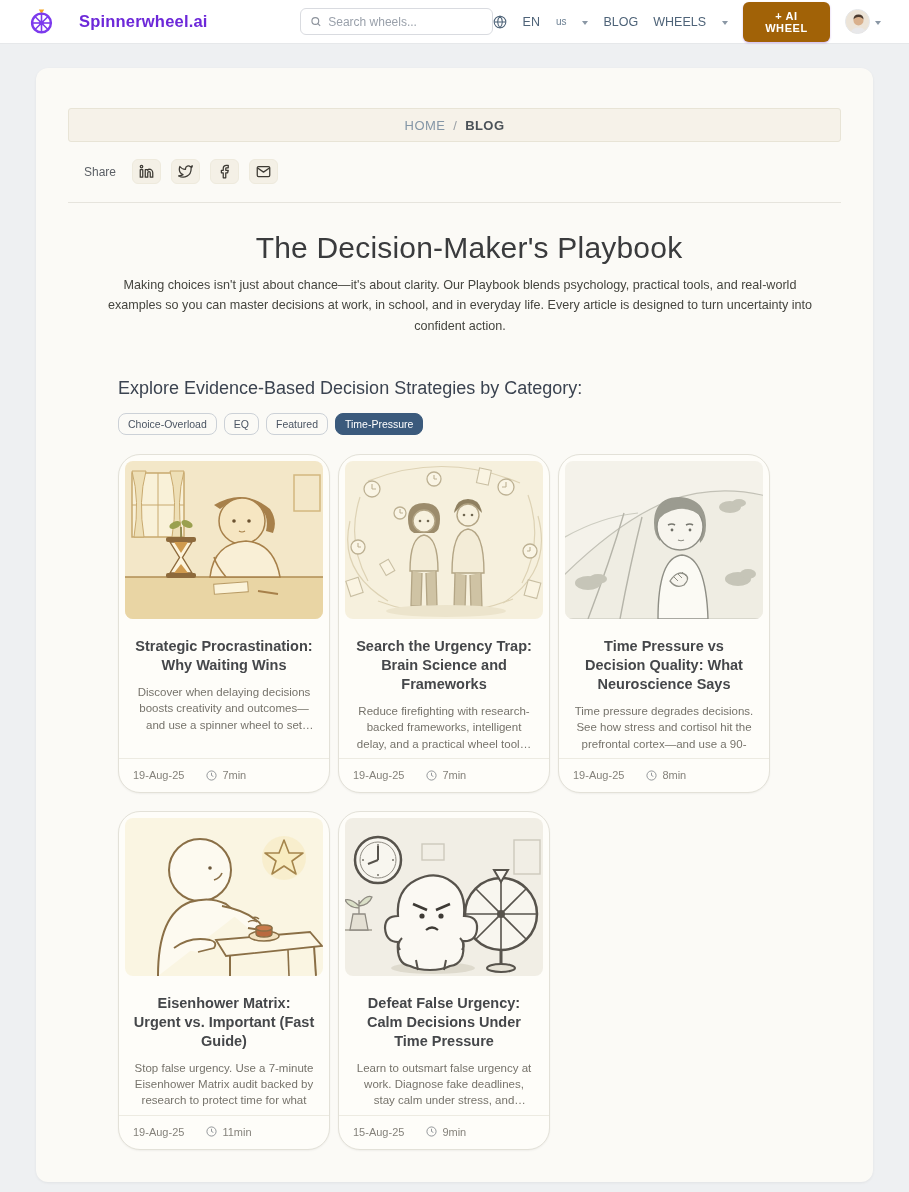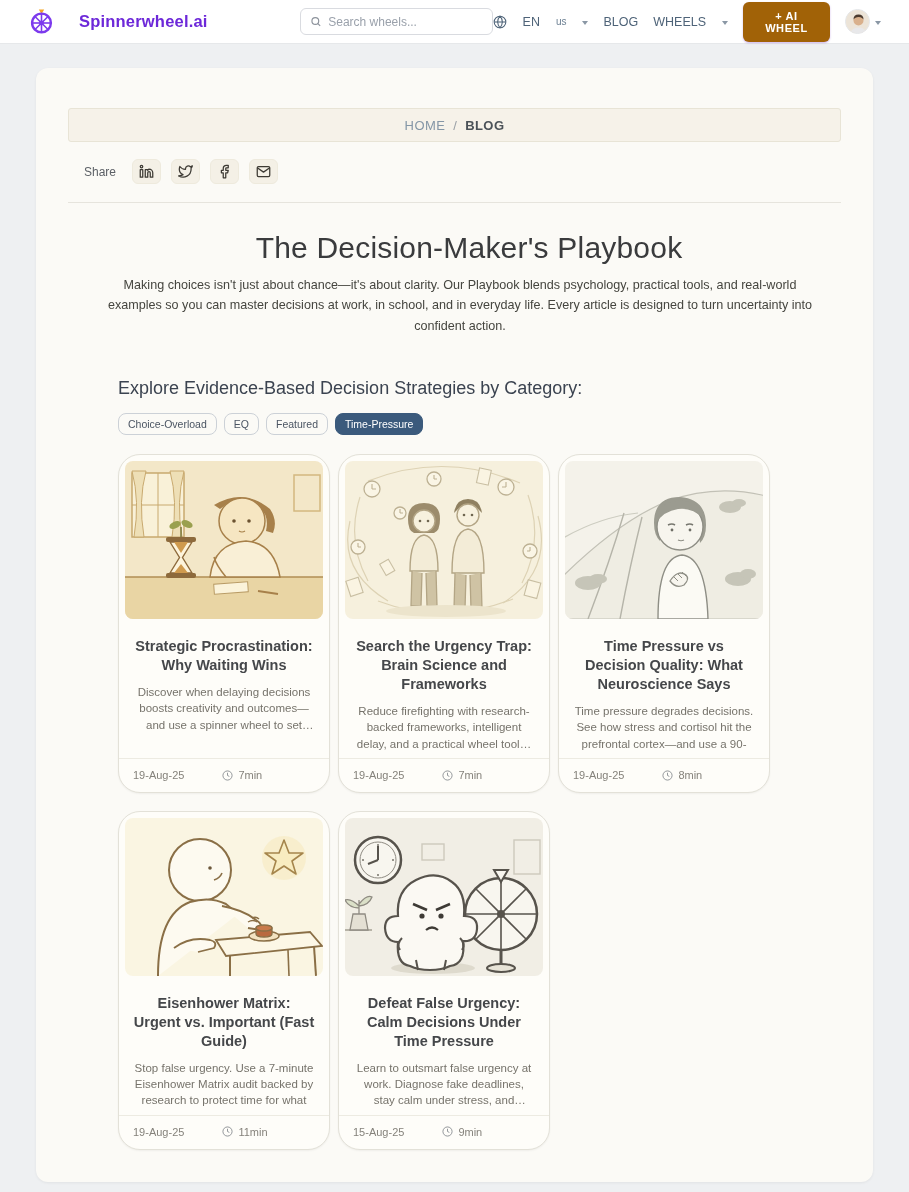--- a/index.html
+++ b/index.html
@@ -91,21 +91,21 @@
   .card-img { margin:6px; height:158px; border-radius:8px; overflow:hidden; flex:none; }
   .card-img svg { width:100%; height:100%; display:block; }
   .card-body { padding:12px 14px 6px; flex:1; }
   .card-title { font-size:14.5px; font-weight:bold; color:#45474a; line-height:1.3; }
   .card-desc {
     margin-top:9px; font-size:11.5px; line-height:1.43; color:#76736b;
     display:-webkit-box; -webkit-line-clamp:3; -webkit-box-orient:vertical; overflow:hidden;
   }
   .card-footer {
     border-top:1px solid #edebe2; padding:10px 14px 11px;
-    display:flex; align-items:center; gap:38px; font-size:11px; color:#85827b;
+    display:flex; align-items:center; gap:22px; font-size:11px; color:#85827b;
   }
   .read-time { display:flex; align-items:center; gap:5px; }
 
   .trust {
     margin:46px auto 0; max-width:700px; text-align:center;
     font-size:11.2px; line-height:1.75; color:#5d5a50;
   }
   .trust .sep { color:#b9b4a6; margin:0 9px; }
 </style>
 </head>

